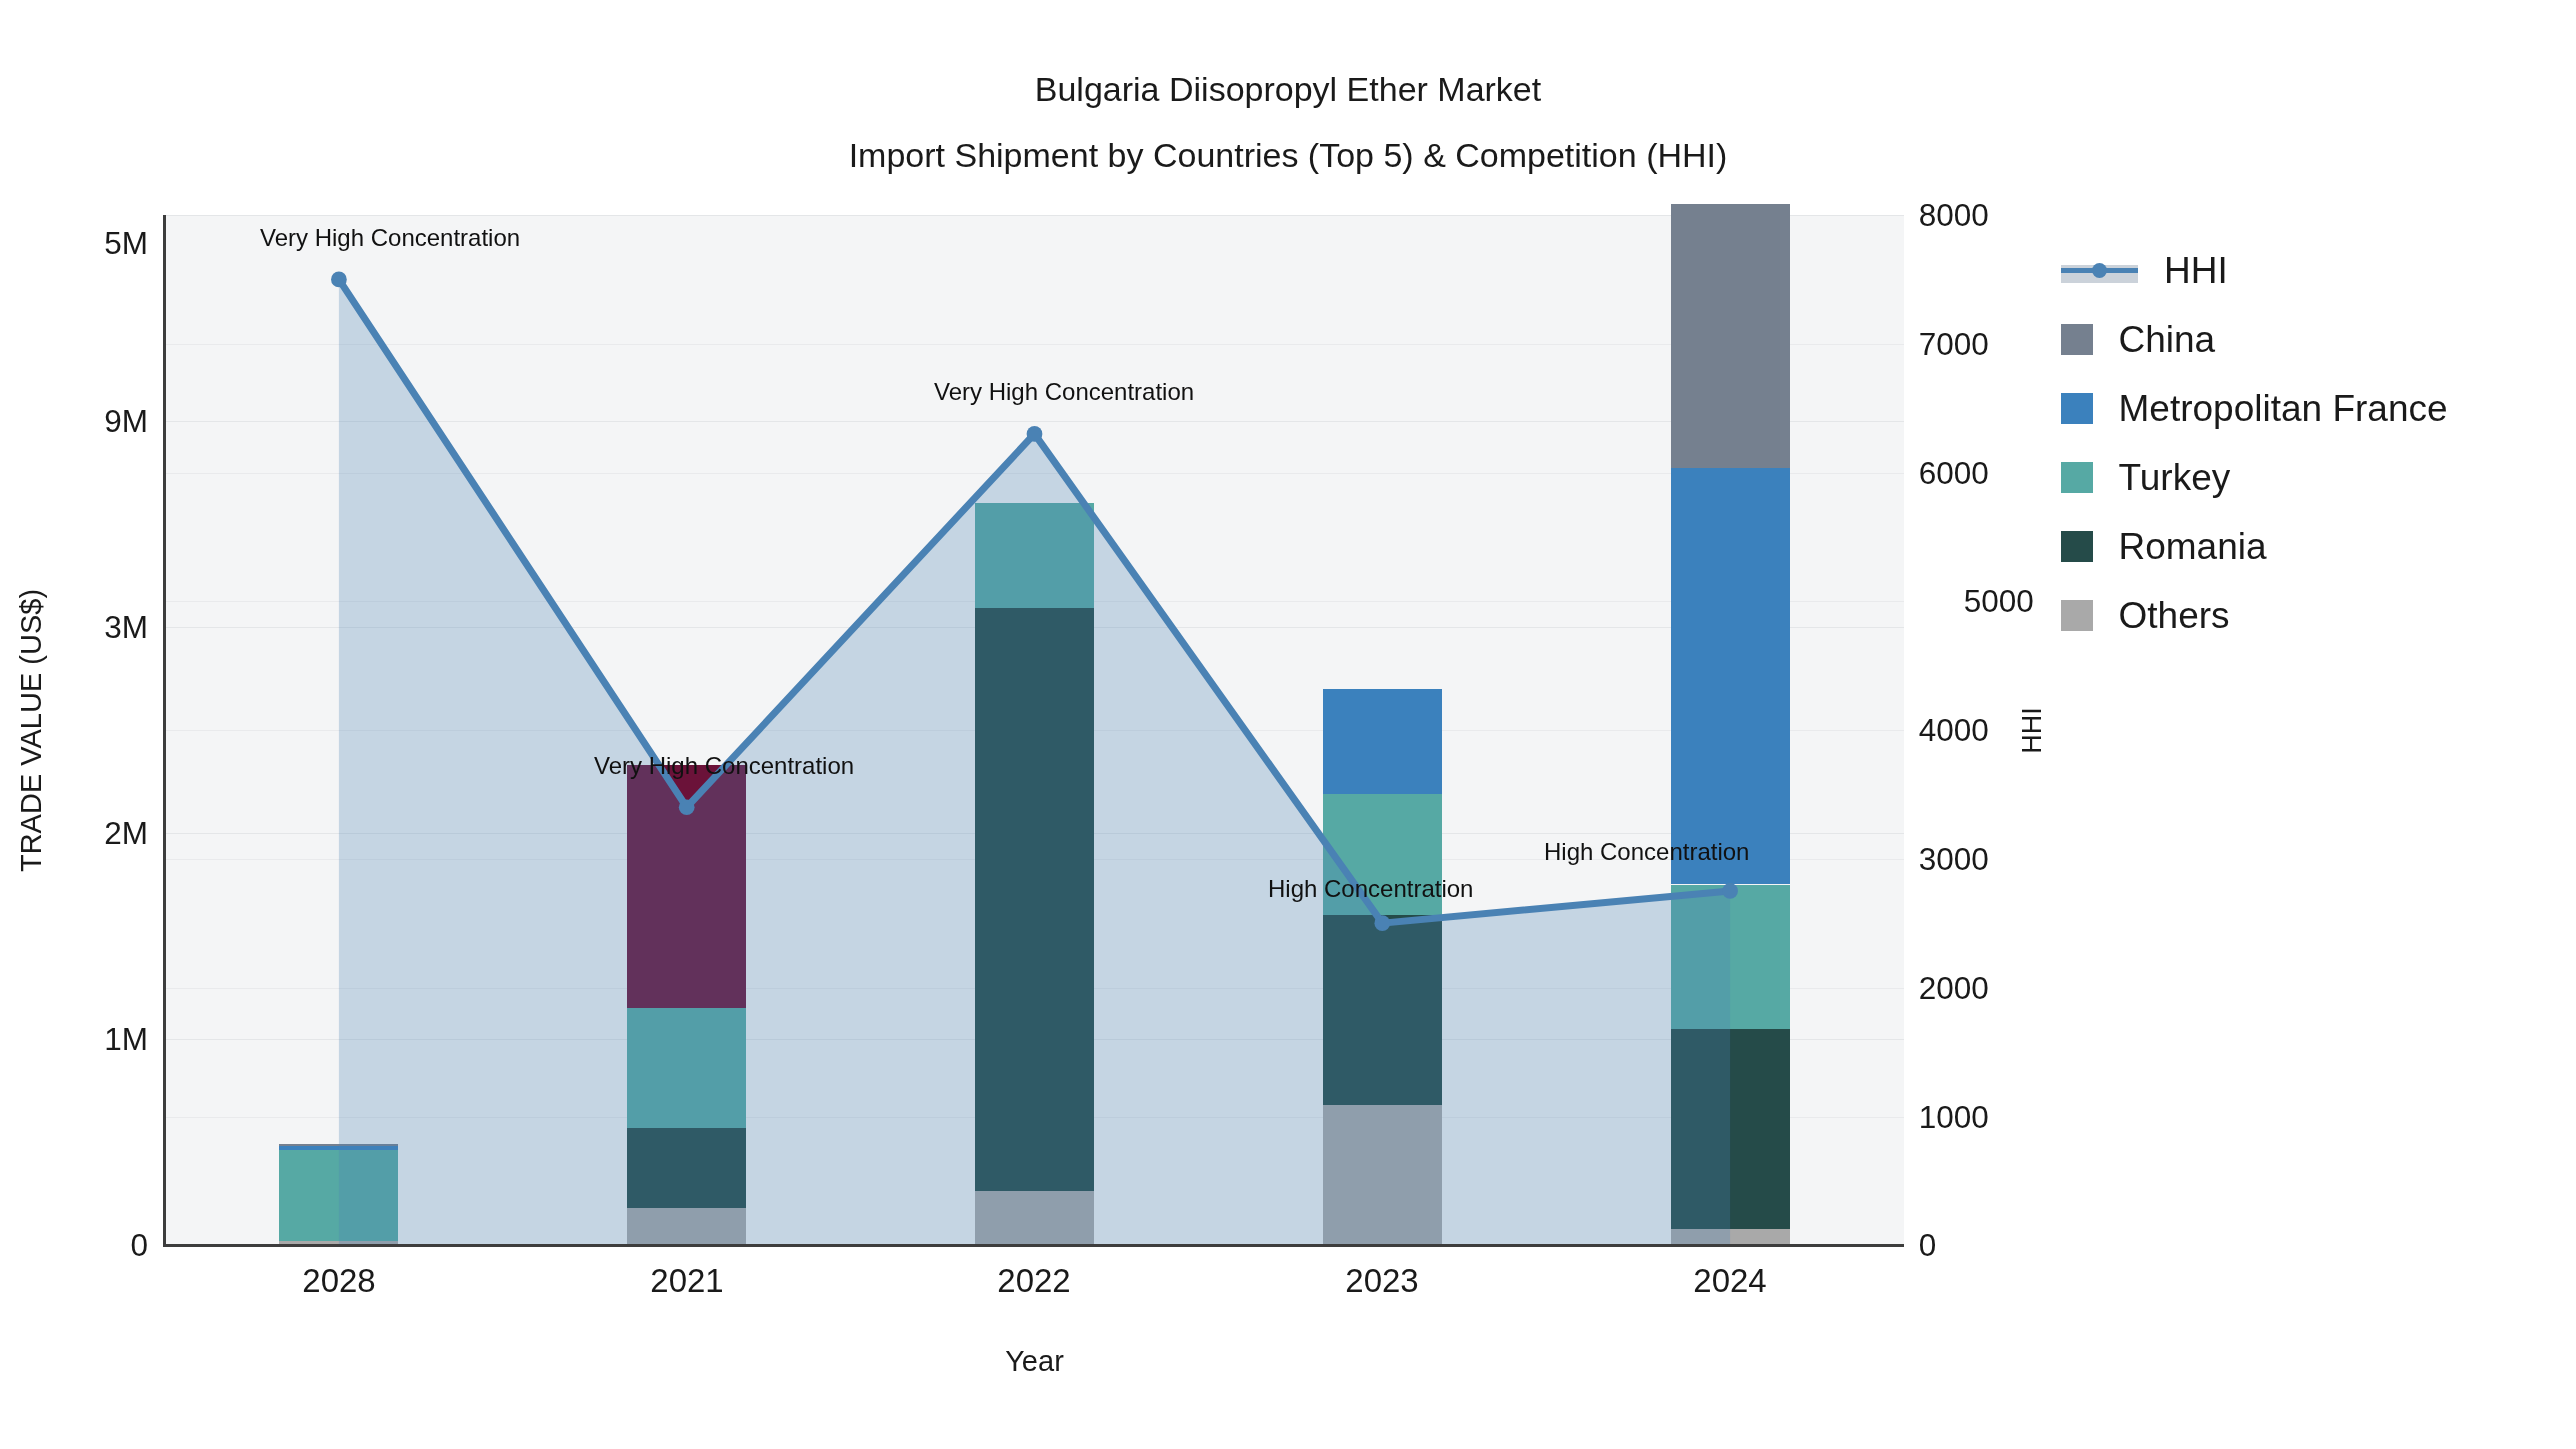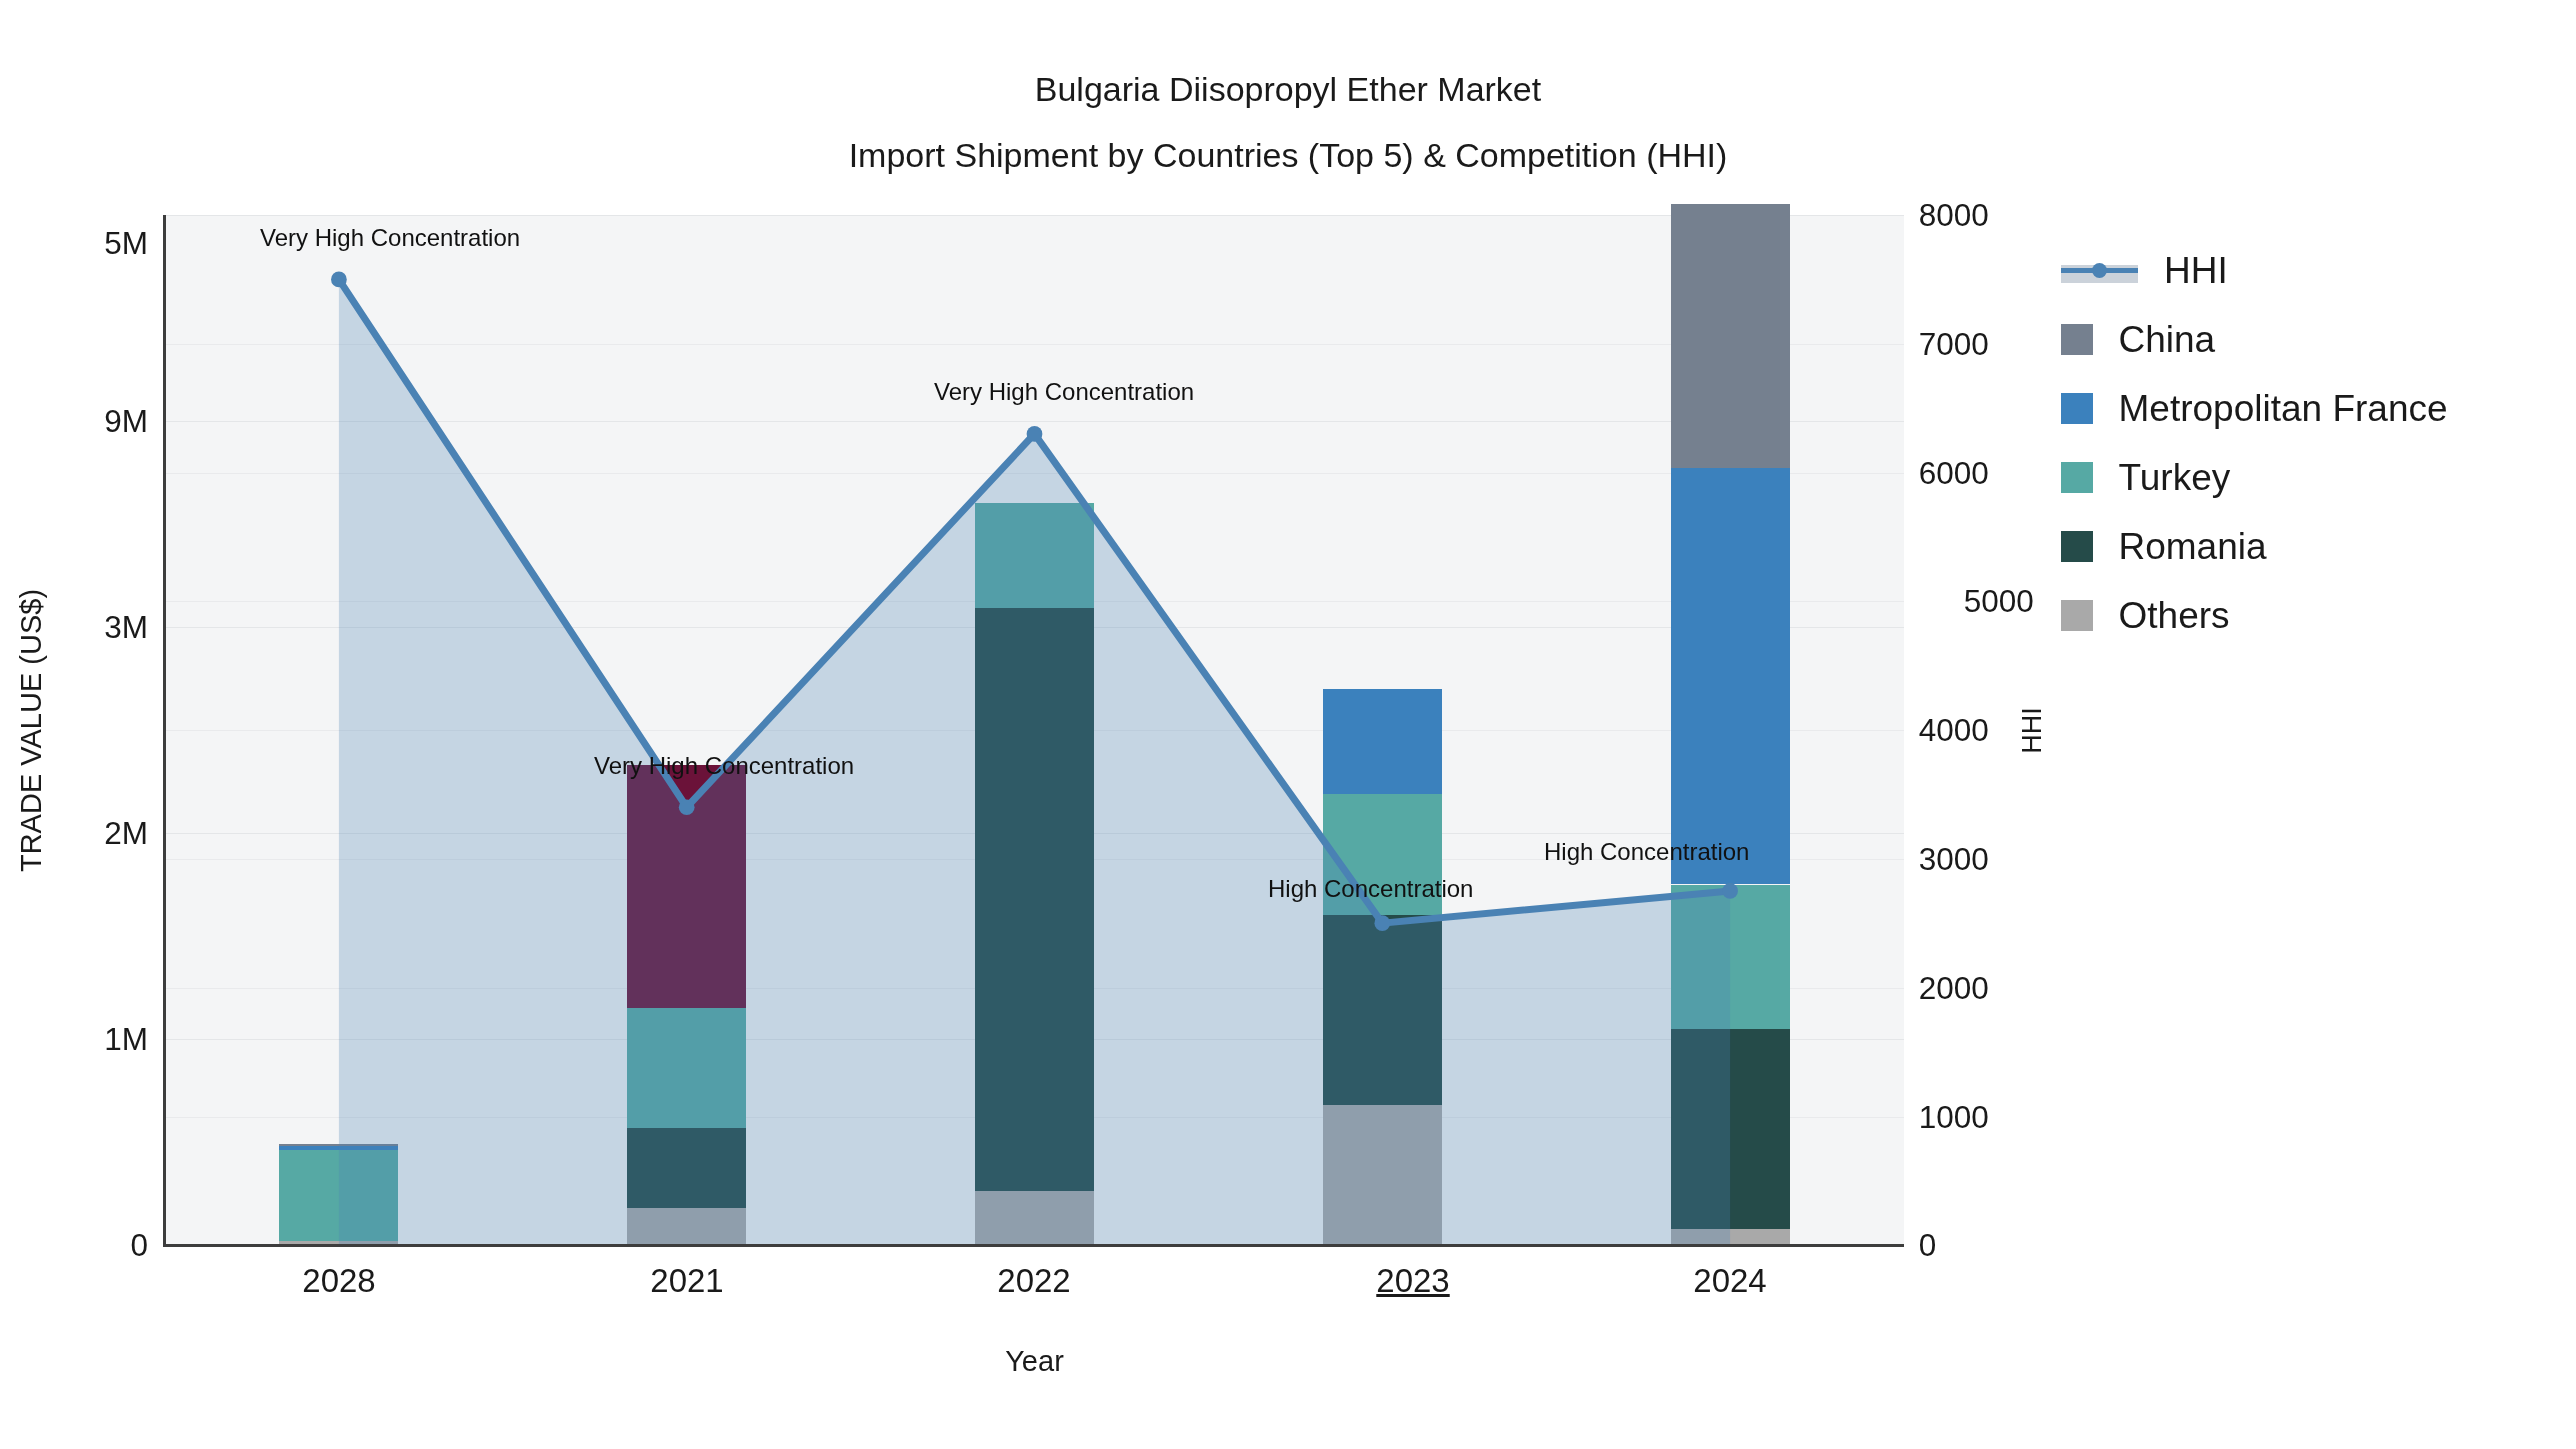--- a/index.html
+++ b/index.html
@@ -168,21 +168,21 @@
       <div class="ytick-r" style="top: 0px;">8000</div>
     </div>
   <div id="ylabel-right">
     <span>HHI</span>
   </div>
 
   <div id="xaxis">
       <div class="xtick" style="left: 174px;">2028</div>
       <div class="xtick" style="left: 522px;">2021</div>
       <div class="xtick" style="left: 869px;">2022</div>
-      <div class="xtick" style="left: 1248px; text-decoration: underline;">2023</div>
+      <div class="xtick" style="left: 1217px;">2023</div>
       <div class="xtick" style="left: 1565px;">2024</div>
     </div>
   <div id="xlabel">Year</div>
 
   <div id="legend">
       <div class="legend-row">
         <div class="line-swatch">
           <div class="band"></div>
           <div class="ln"></div>
           <div class="dot"></div>

